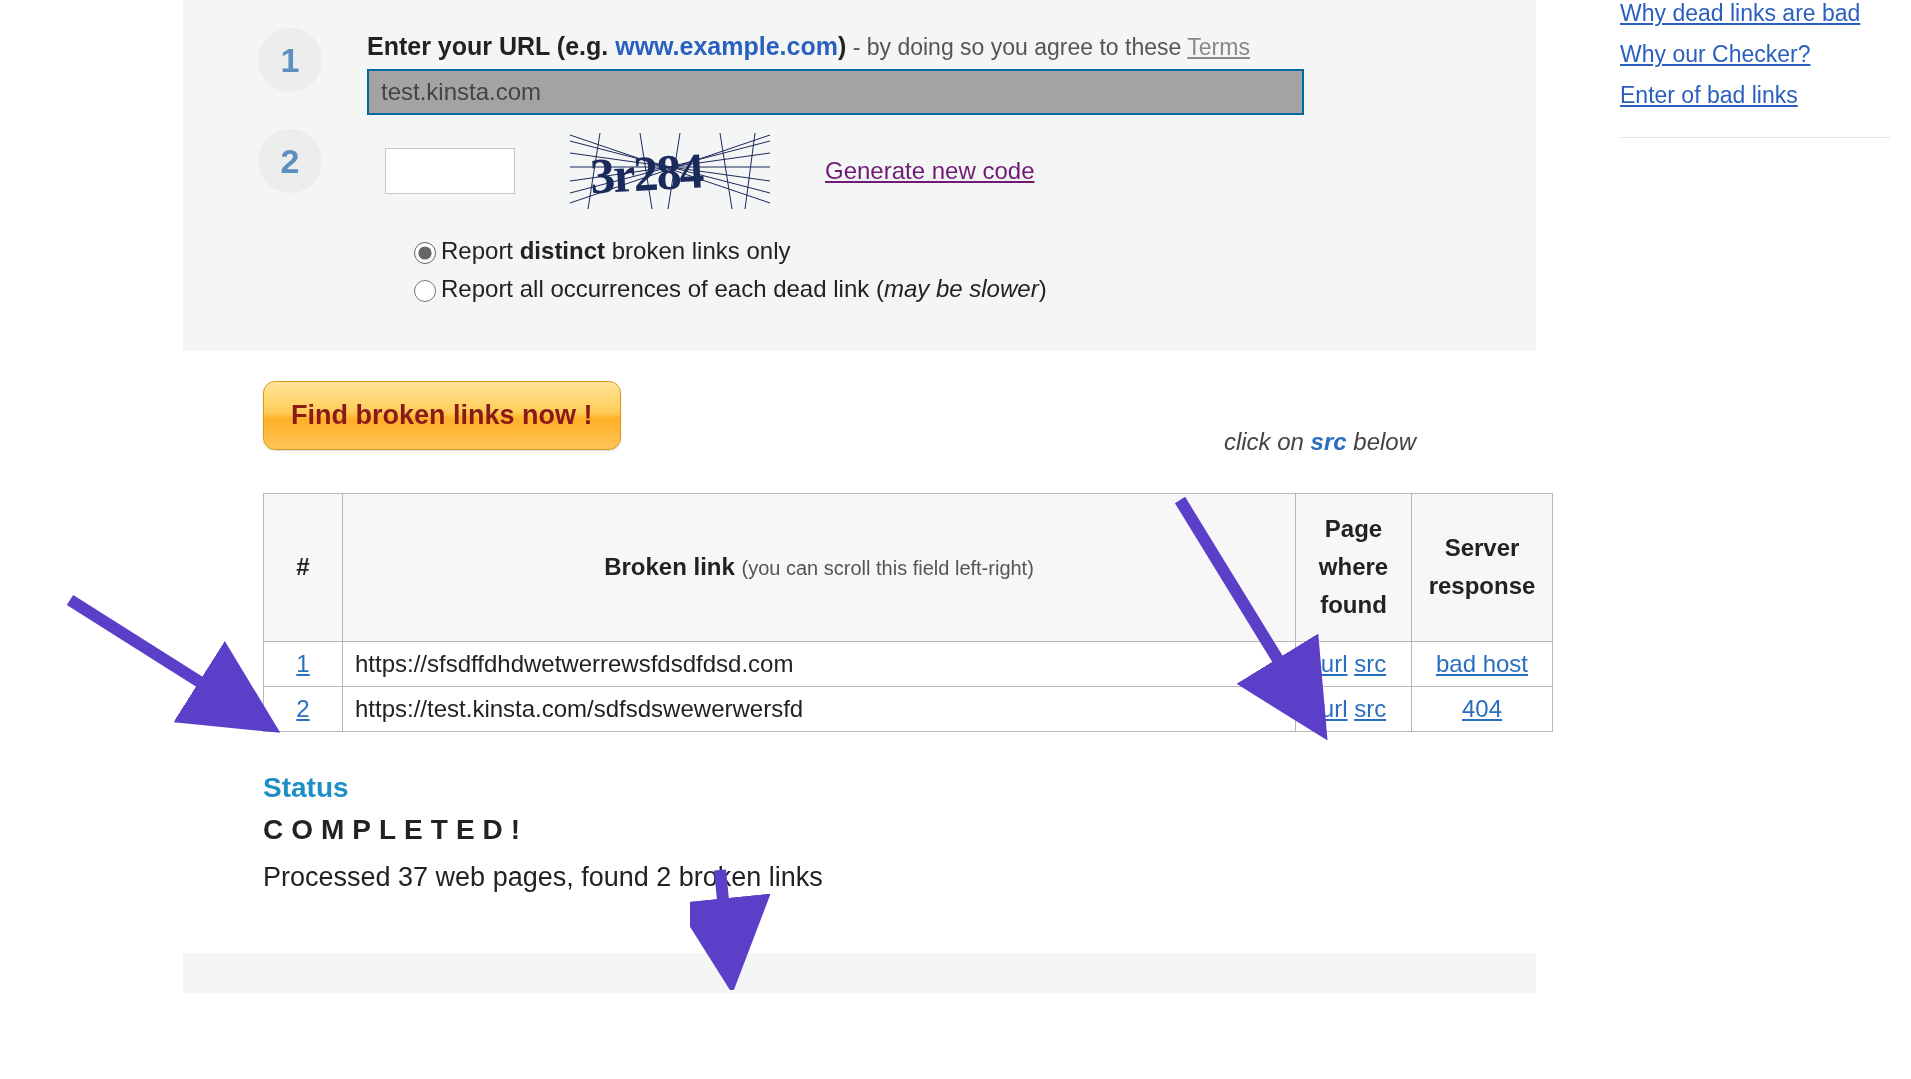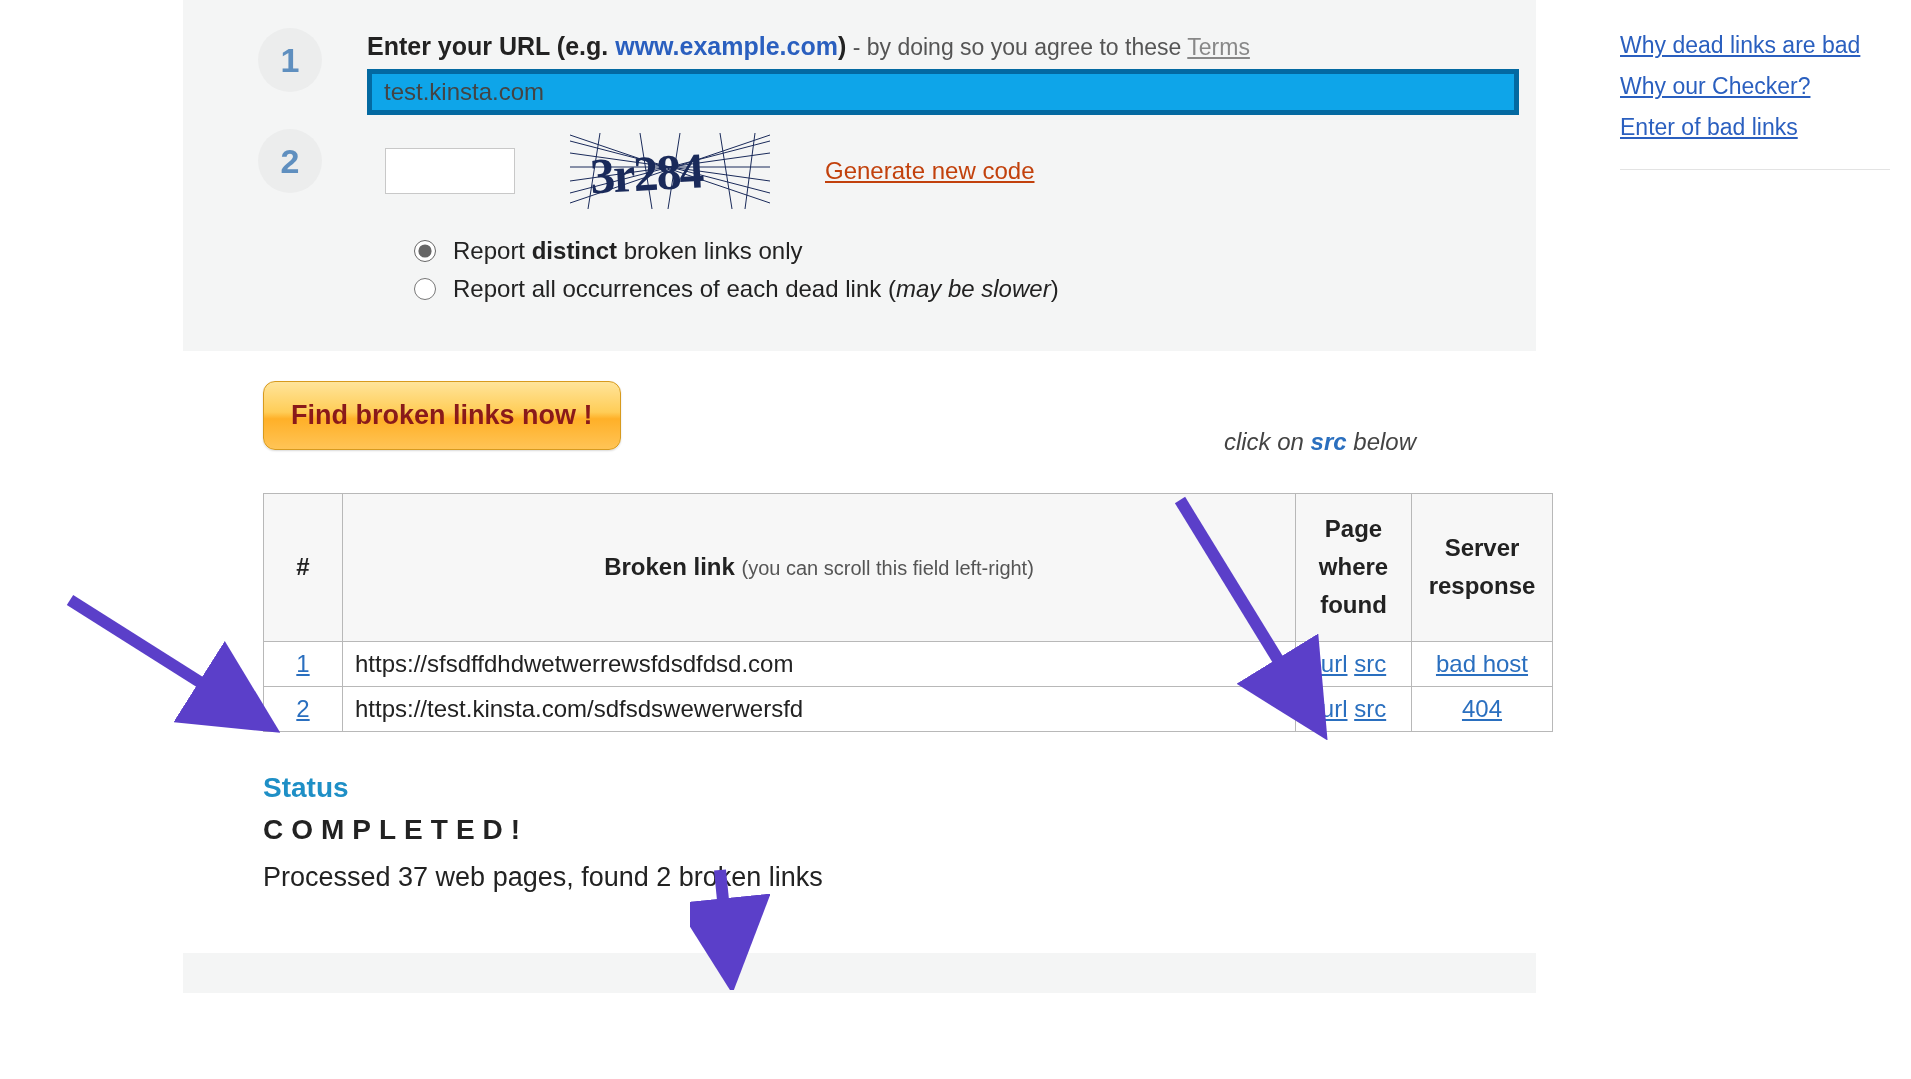--- a/index.html
+++ b/index.html
@@ -56,24 +56,24 @@
     font-size: 25px;
     color: #222;
     margin-bottom: 8px;
   }
   .step1-label .bold { font-weight: 700; }
   .step1-label .blue-bold { font-weight: 700; color: #2a5fbf; }
   .step1-label .tail { font-weight: 400; color: #555; font-size: 23px; }
   .terms-link { color: #888; text-decoration: underline; font-size: 23px; }
   .url-input {
     box-sizing: border-box;
-    width: 1152px;
+    width: 937px;
     height: 46px;
-    border: 5px solid #0369a1;
-    background: #0ea5e9;
+    border: 2px solid #0369a1;
+    background: #a3a3a3;
     font-size: 24px;
     padding: 4px 12px;
     color: #444;
   }
   .step2-label {
     font-size: 25px;
     font-weight: 700;
     margin-bottom: 18px;
     color: #222;
   }
@@ -90,32 +90,32 @@
     background: #fff;
     font-size: 22px;
     padding: 4px 8px;
     box-sizing: border-box;
   }
   .captcha {
     width: 200px;
     height: 76px;
   }
   .gen-link {
-    color: #c2410c;
+    color: #701a75;
     font-size: 24px;
     text-decoration: underline;
   }
   .radio-row {
     margin-top: 28px;
     margin-left: 42px;
     font-size: 24px;
     color: #222;
     display: flex;
-    align-items: flex-start;
-    gap: 14px;
+    align-items: center;
+    gap: 2px;
   }
   .radio-row + .radio-row { margin-top: 10px; }
   .radio-row input[type=radio] {
     width: 22px;
     height: 22px;
     accent-color: #666;
   }
   .radio-row .bold { font-weight: 700; }
   .radio-row .ital { font-style: italic; }
 
@@ -208,21 +208,20 @@
     font-size: 27px;
     color: #222;
   }
 
   
   .sidebar {
     position: absolute;
     left: 1620px;
     top: 0;
     width: 270px;
-    margin-top: 32px;
   }
   .sidebar a {
     display: block;
     color: #2a5fbf;
     font-size: 23px;
     text-decoration: underline;
     margin-bottom: 14px;
   }
   .sidebar a.active { font-weight: 400; }
   .sidebar hr {

